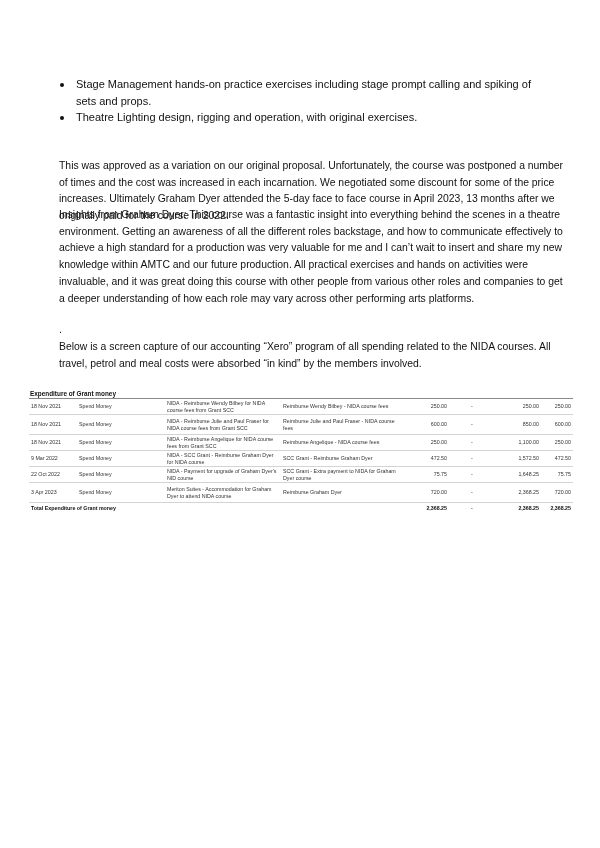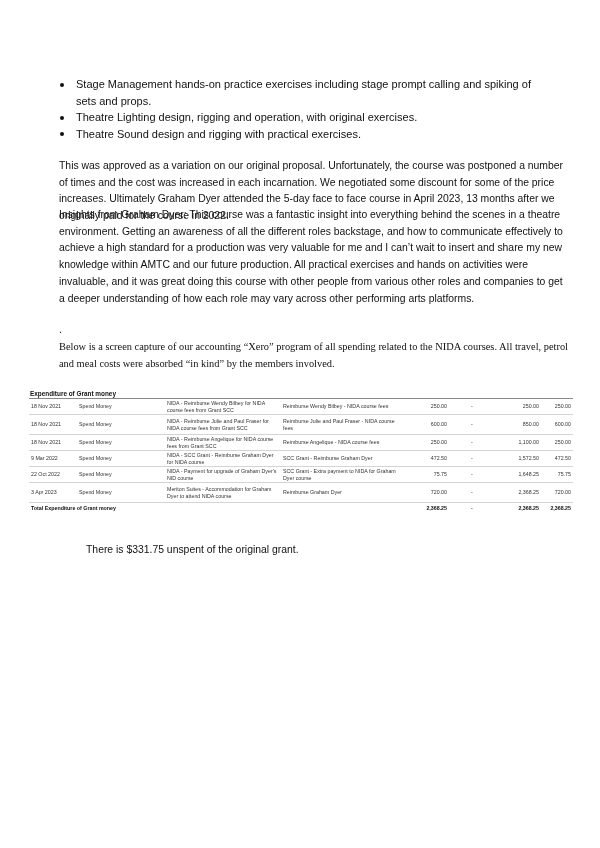--- a/index.html
+++ b/index.html
@@ -21,21 +21,21 @@
       border-radius: 50%; background: #111;
     }
 
     .para {
       position: absolute; left: 50px; width: 510px; margin: 9px;
       font-size: 10.4px; line-height: 16.7px;
     }
     #p1 { top: 149px; }
     #p2 { top: 198px; }
     #p3-dot { top: 313px; }
-    #p3 { top: 330px; font-family: Liberation Serif, serif; }
+    #p3 { top: 330px; }
     #p4 { top: 533px; left: 77px; }
 
     .ledger {
       position: absolute; left: 29px; top: 389px; width: 544px;
       font-size: 5.3px; color: #333;
     }
     .ledger-title {
       font-weight: bold; font-size: 6.4px; color: #111;
       height: 9px; line-height: 9px; padding-left: 1px;
     }
@@ -49,21 +49,20 @@
     .center { text-align: center; }
   </style>
 </head>
 <body>
 
 <div class="page">
 
   <ul class="bullets">
     <li><span class="dot"></span><span>Stage Management hands-on practice exercises including stage prompt calling and spiking of sets and props.</span></li>
     <li><span class="dot"></span><span>Theatre Lighting design, rigging and operation, with original exercises.</span></li>
-    <li><span class="dot"></span><span>Theatre Sound design and rigging with practical exercises.</span></li>
   </ul>
 
   <p class="para" id="p1">This was approved as a variation on our original proposal. Unfortunately, the course was postponed a number of times and the cost was increased in each incarnation. We negotiated some discount for some of the price increases. Ultimately Graham Dyer attended the 5-day face to face course in April 2023, 13 months after we originally paid for the course in 2022.</p>
   <p class="para" id="p2">Insights from Graham Dyer:  This course was a fantastic insight into everything behind the scenes in a theatre environment. Getting an awareness of all the different roles backstage, and how to communicate effectively to achieve a high standard for a production was very valuable for me and I can’t wait to insert and share my new knowledge within AMTC and our future production. All practical exercises and hands on activities were invaluable, and it was great doing this course with other people from various other roles and companies to get a deeper understanding of how each role may vary across other performing arts platforms.</p>
   <p class="para" id="p3-dot">.</p>
   <p class="para" id="p3">Below is a screen capture of our accounting “Xero” program of all spending related to the NIDA courses. All travel, petrol and meal costs were absorbed “in kind” by the members involved.</p>
 
   <div class="ledger">
     <div class="ledger-title">Expenditure of Grant money</div>
     <table class="tx">
@@ -142,15 +141,14 @@
           <td colspan="4">Total Expenditure of Grant money</td>
           <td class="num">2,368.25</td>
           <td class="center">-</td>
           <td class="num">2,368.25</td>
           <td class="num">2,368.25</td>
         </tr>
       </tbody>
     </table>
   </div>
 
-  <p class="para" id="p4">There is $331.75 unspent of the original grant.</p>
 
 </div>
 
 </body></html>

